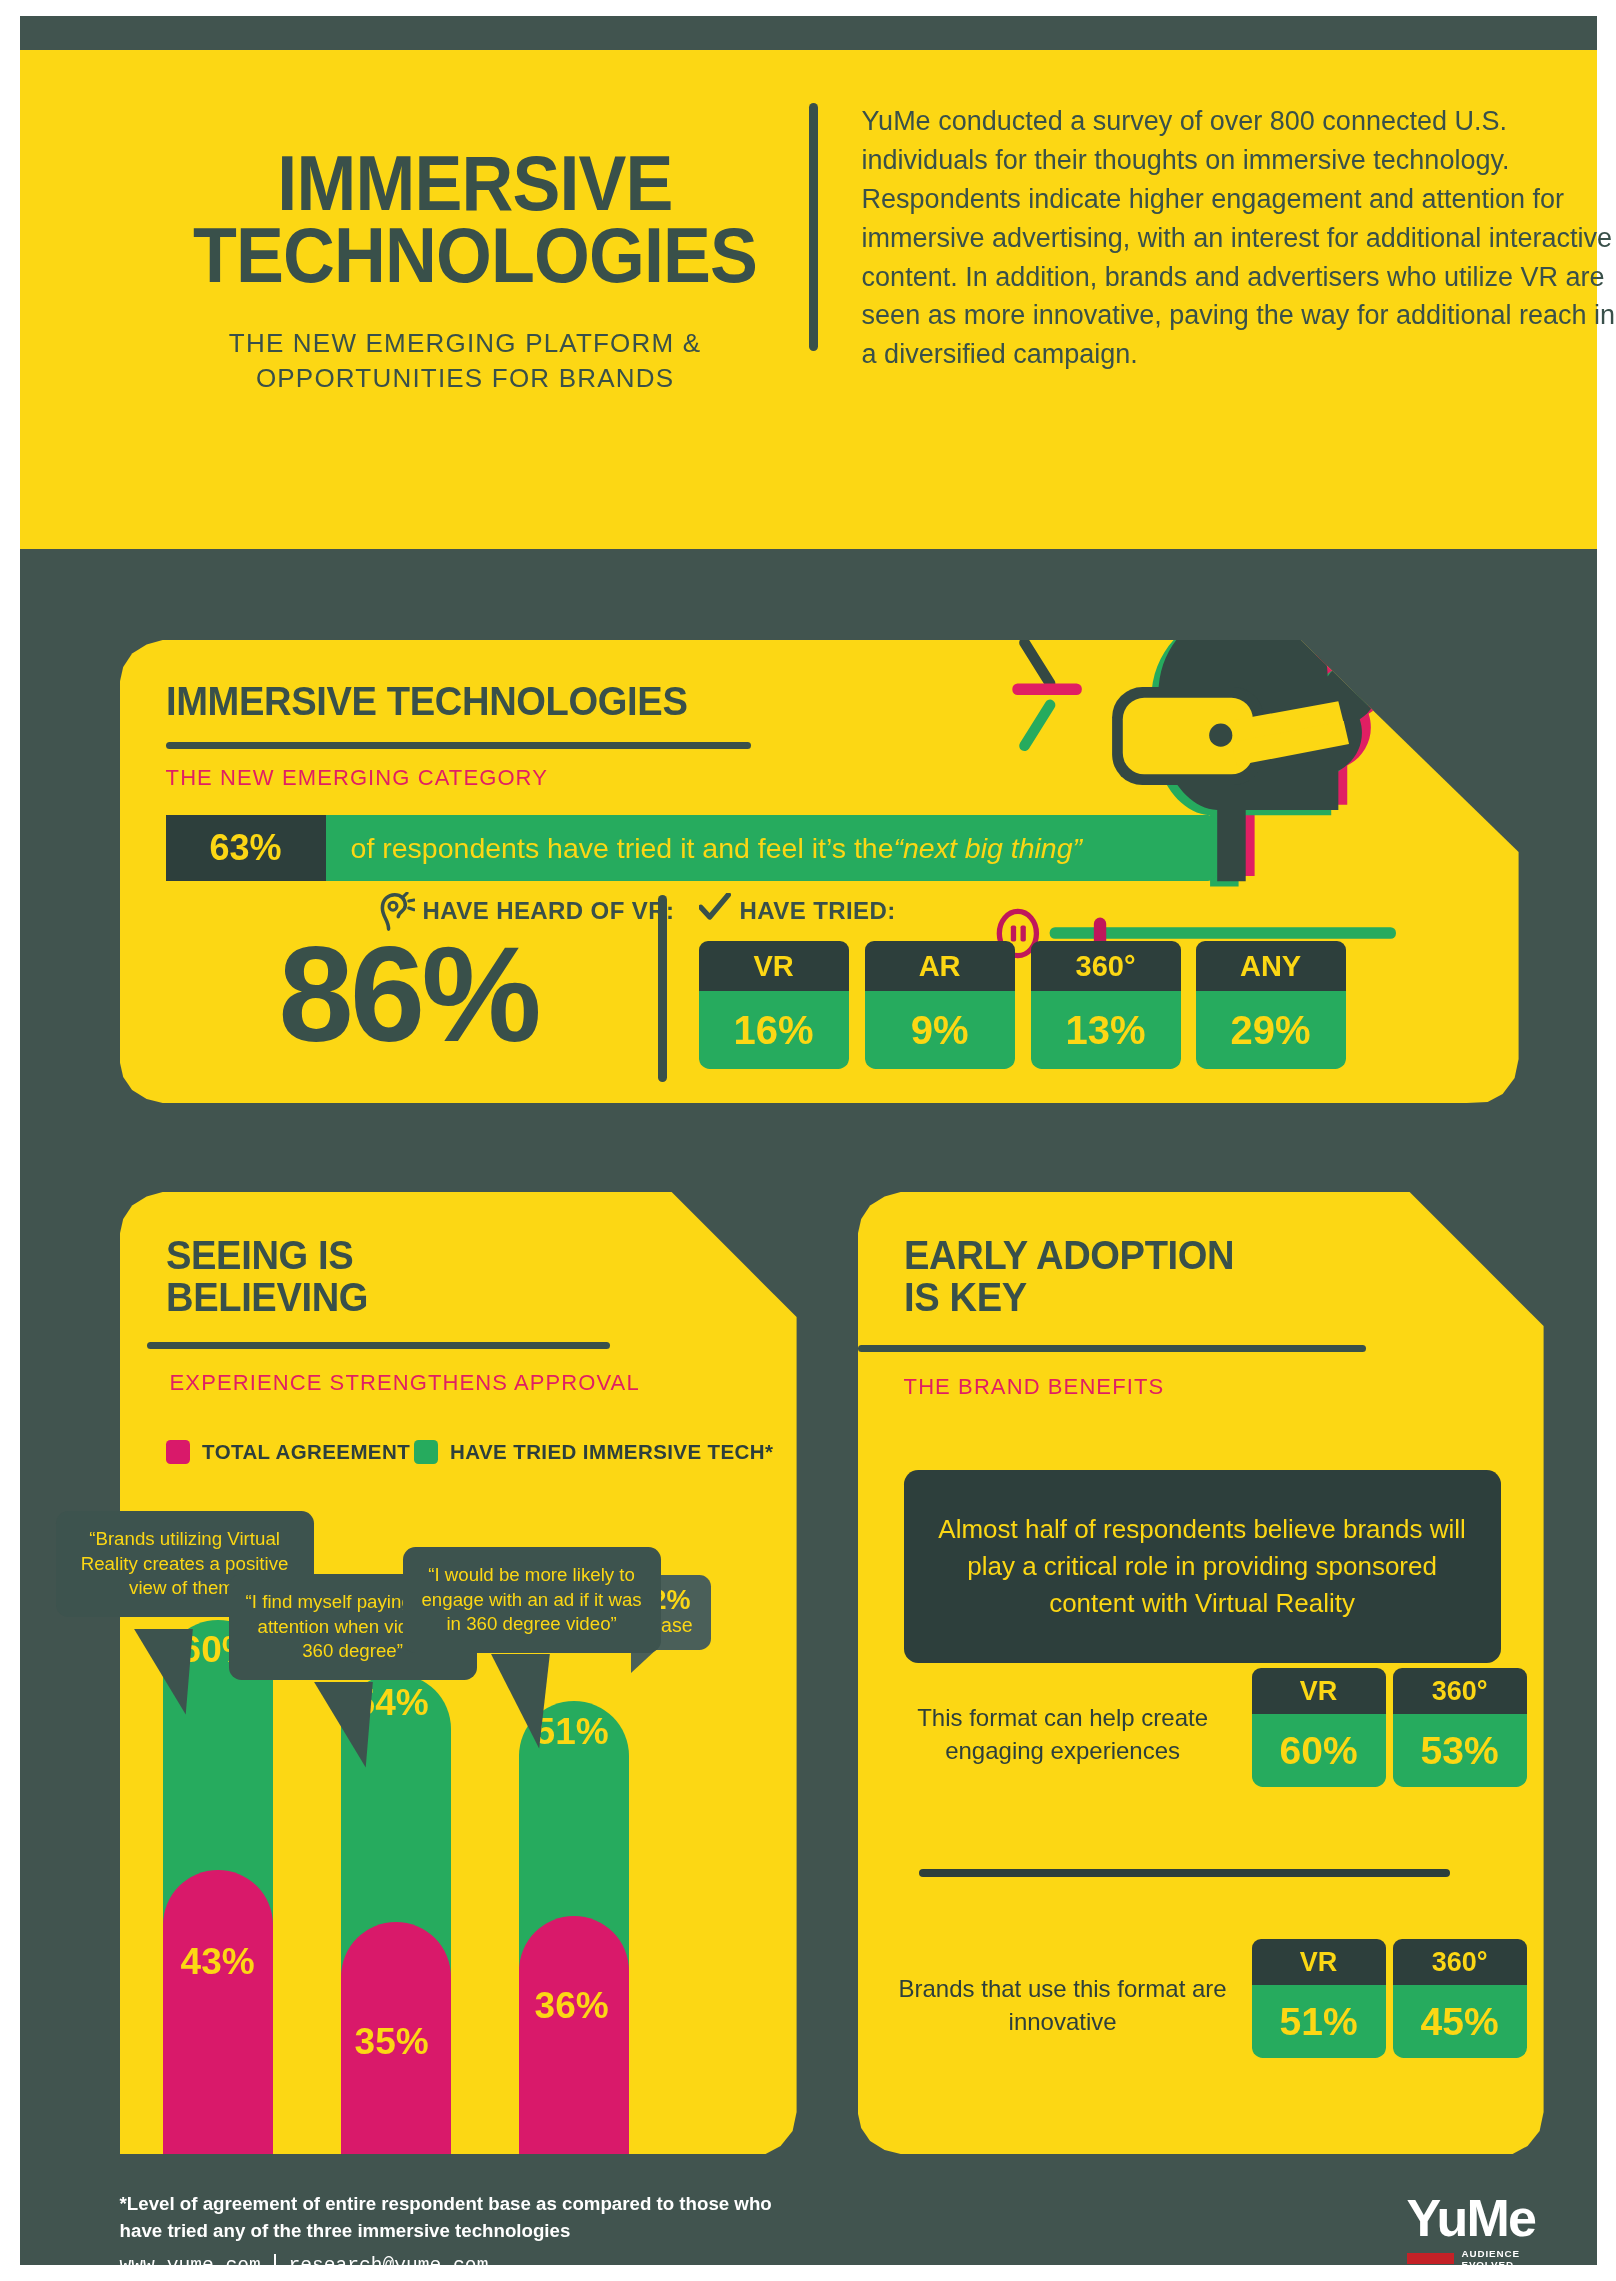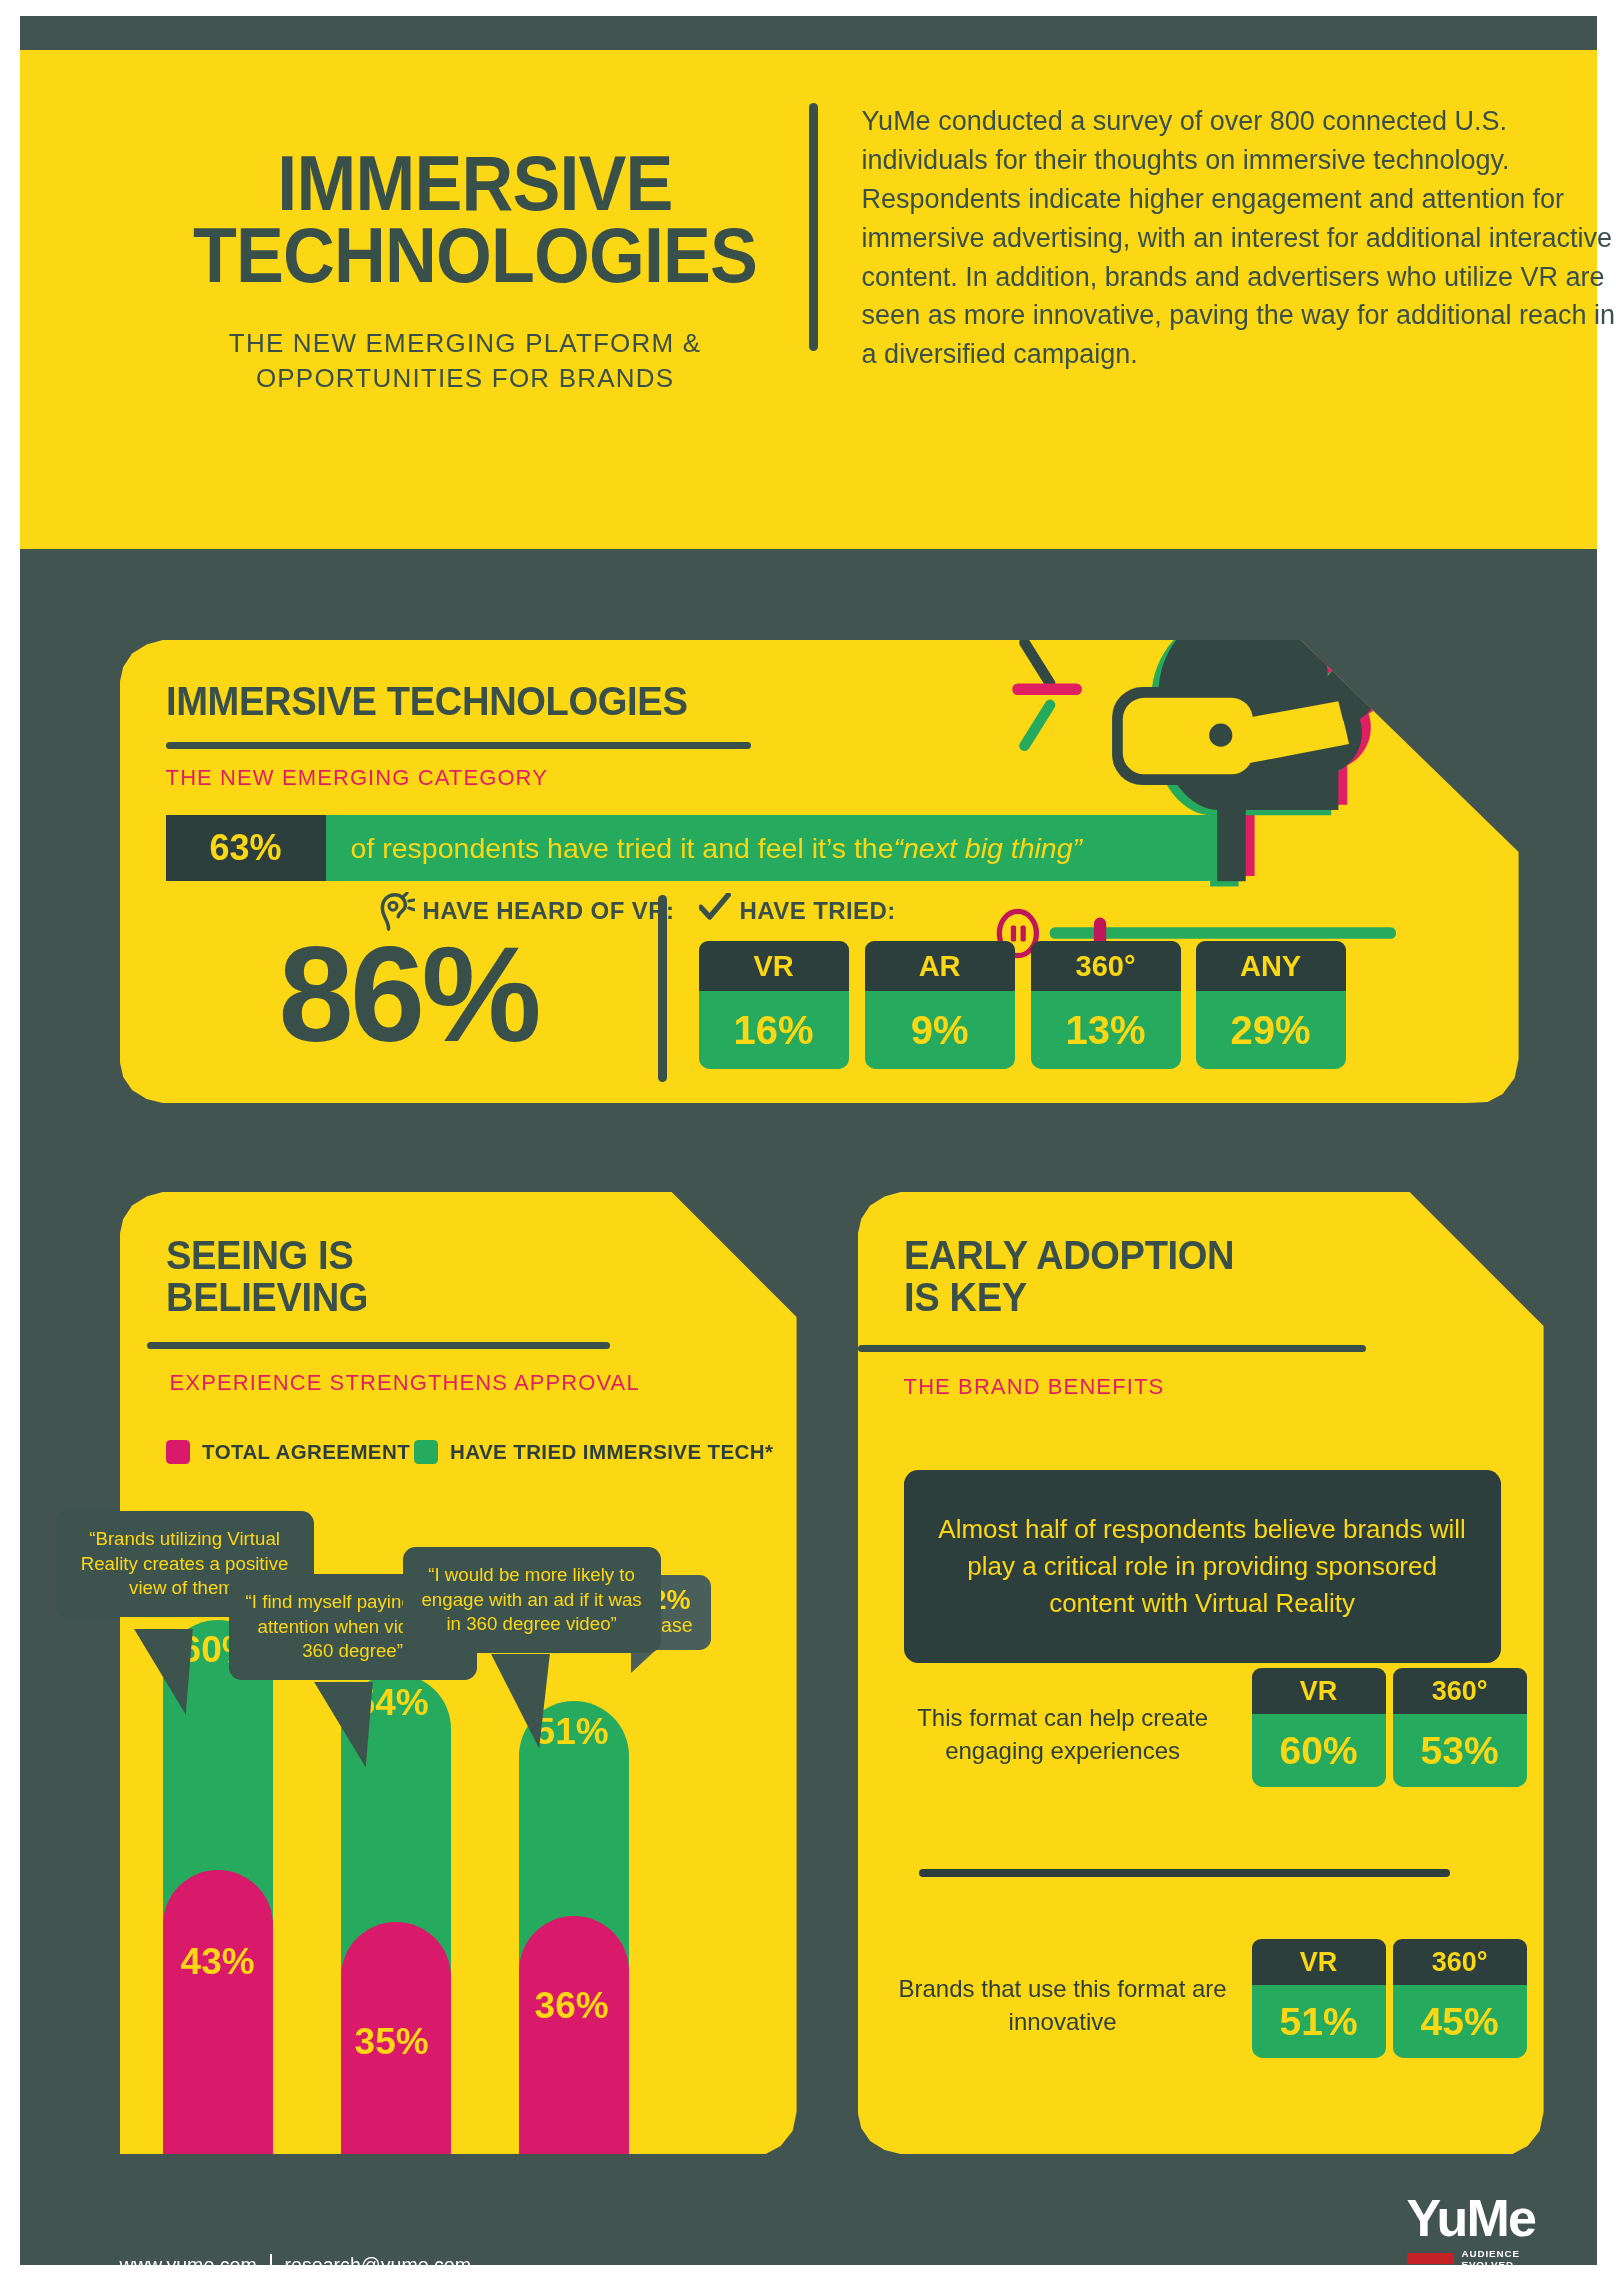--- a/index.html
+++ b/index.html
@@ -194,21 +194,21 @@
   }
 
   
   .foot-note {
     position:absolute; left:100px; top:2174px; width:677px;
     color:#ffffff; font-size:18.7px; line-height:1.45; font-weight:bold;
   }
   .foot-links {
     position:absolute; left:100px; top:2238px;
     display:flex; align-items:flex-end; gap:13px;
-    color:#ffffff; font-size:19.6px;
+    color:#ffffff; font-size:19.6px;font-family:Liberation Mono, monospace;
   }
   .foot-links .sep { width:1.8px; height:23px; background:#ffffff; }
 
   .logo { position:absolute; left:1387px; top:2176px; width:160px; }
   .logo .word { color:#ffffff; font-size:52px; font-weight:bold; letter-spacing:-1.8px; line-height:1; }
   .logo .strip { display:flex; align-items:center; gap:7.1px; margin-top:3.6px; }
   .logo .red { width:52px; height:11.6px; background:#c42127; }
   .logo .tag { color:#ffffff; font-size:9.8px; letter-spacing:0.9px; font-weight:bold; }
 </style>
 </head>
@@ -409,20 +409,21 @@
     <div class="ea-box" style="left:394px; top:747px;">
       <div class="h">VR</div>
       <div class="v">51%</div>
     </div>
     <div class="ea-box" style="left:535px; top:747px;">
       <div class="h">360°</div>
       <div class="v">45%</div>
     </div>
   </div>
 
+  <div class="foot-note">*Level of agreement of entire respondent base as compared to those who have tried any of the three immersive technologies</div>
   <div class="foot-links">
     <span>www.yume.com</span>
     <span class="sep"></span>
     <span>research@yume.com</span>
   </div>
 
   <div class="logo">
     <div class="word">YuMe</div>
     <div class="strip">
       <span class="red"></span>

